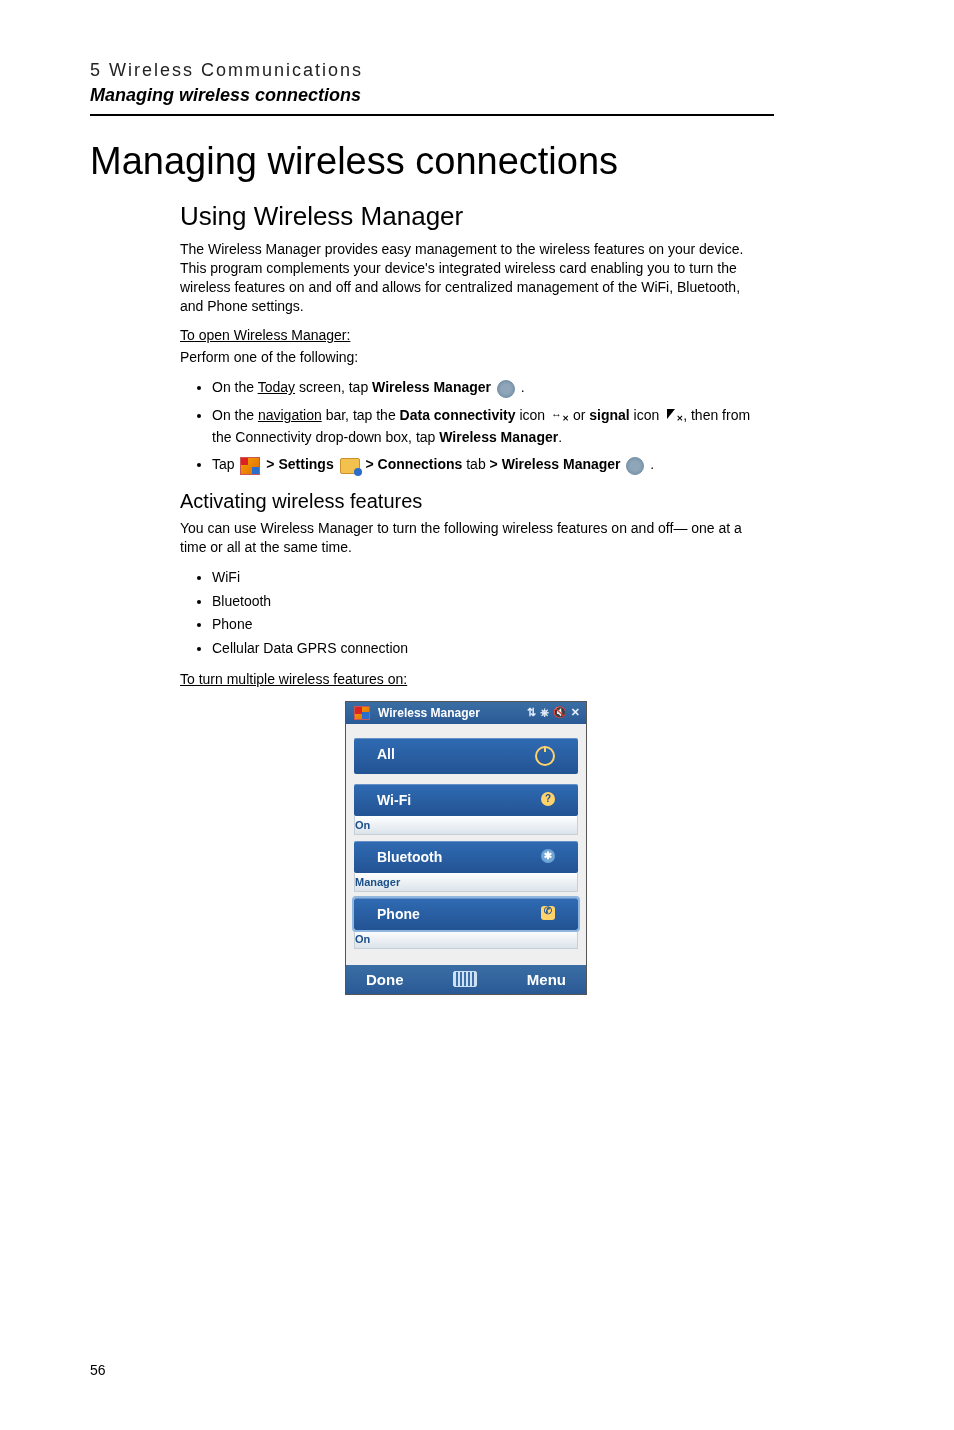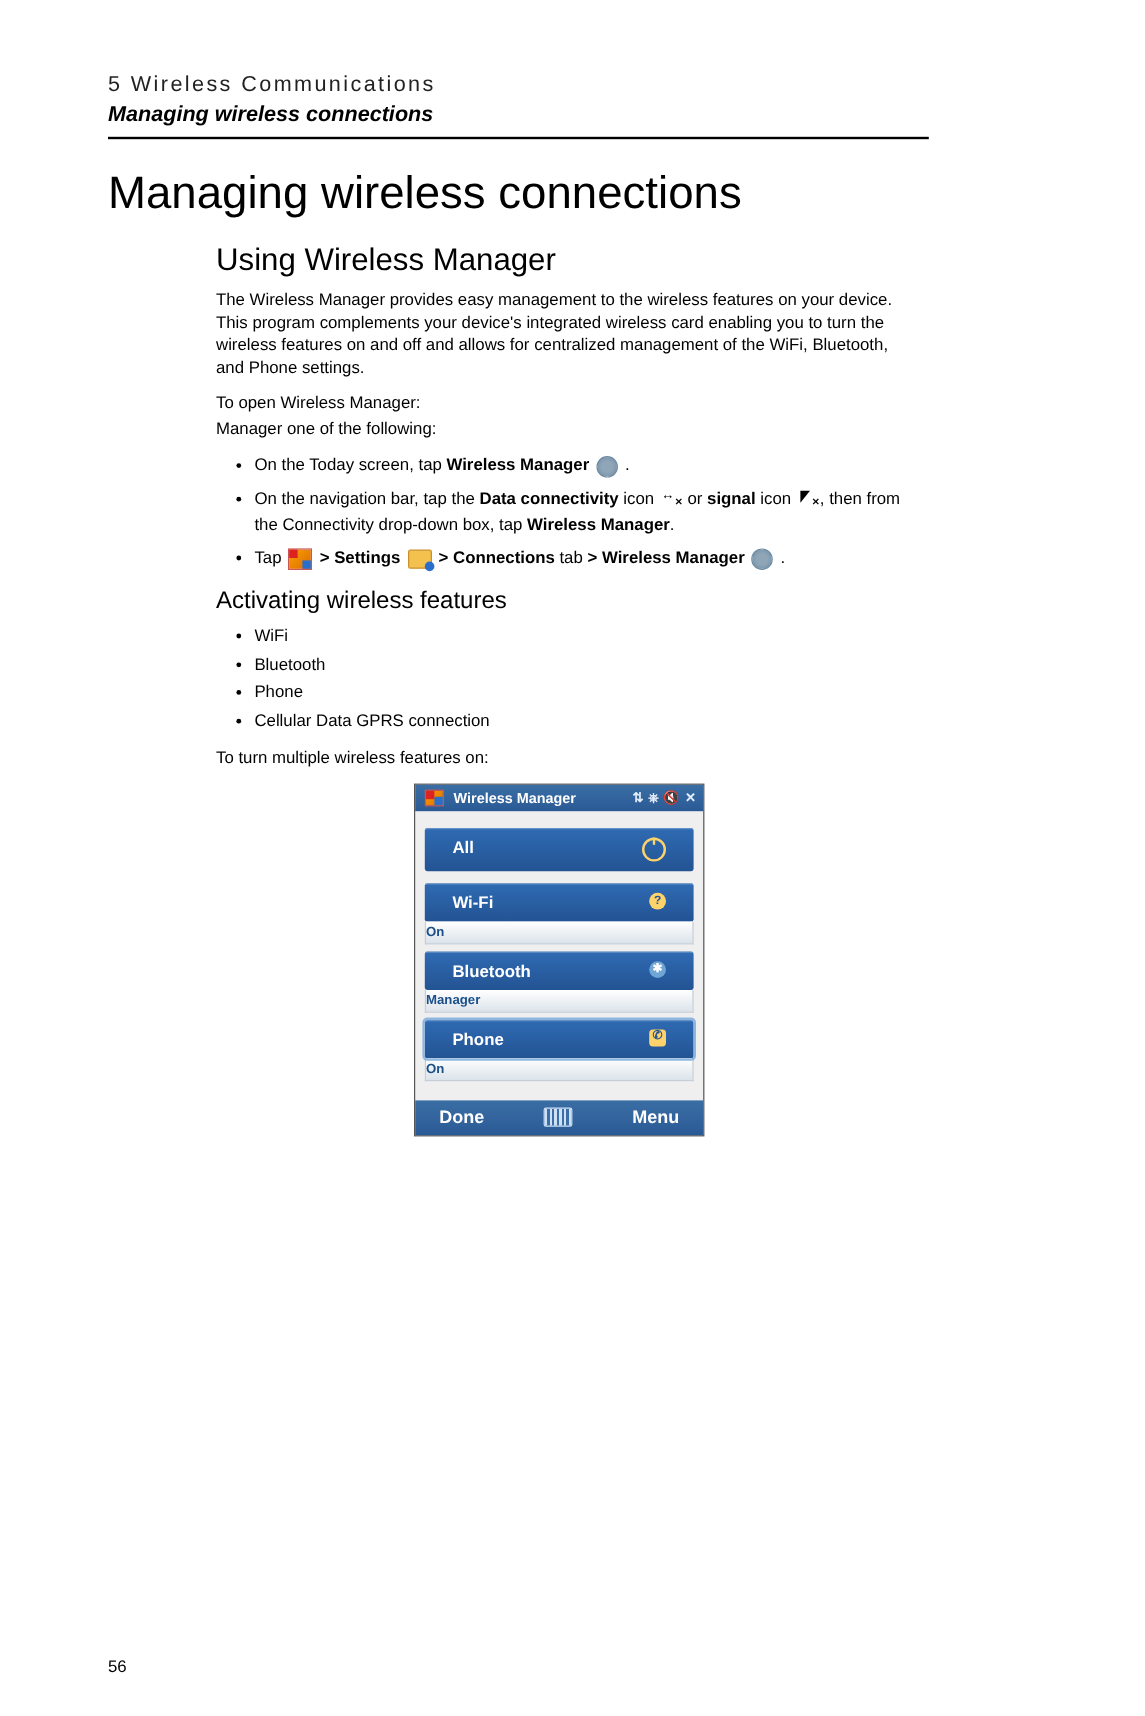--- a/index.html
+++ b/index.html
@@ -4,21 +4,21 @@
 <style>
 html,body{margin:0;padding:0;background:#fff;font-family:Arial,Helvetica,sans-serif;color:#000}
 .page{width:864px;height:1430px;box-sizing:border-box;padding:60px 90px 0 90px;position:relative}
 .header-line{font-size:18px;letter-spacing:2px;color:#222;margin:0}
 .header-sub{font-style:italic;font-weight:bold;font-size:18px;margin:4px 0 0 0}
 .rule{border:0;border-top:2px solid #000;margin:8px 0 24px 0}
 .h1{font-family:Arial,Helvetica,sans-serif;font-weight:normal;font-size:38px;margin:18px 0 18px 0}
 .indent{margin-left:90px;margin-right:22px}
 .h2{font-size:26px;margin:0 0 8px 0;font-weight:normal}
 .body{font-size:14px;line-height:1.35;margin:0 0 10px 0}
-.u{}
+.u{text-decoration:underline}
 .ul{margin:6px 0 10px 0;padding-left:32px}
 .ul li{font-size:14px;line-height:1.55;margin-bottom:6px}
 .ul.tight li{margin-bottom:2px}
 .h3{font-size:20px;margin:14px 0 6px 0;font-weight:normal}
 .icon-inline{display:inline-block;width:16px;height:16px;border-radius:50%;vertical-align:middle;margin:0 2px}
 .ic-wm{background:radial-gradient(circle,#8fa5b8 40%,#6f8ca3 100%);border:1px solid #6f8ca3}
 .ic-start{display:inline-block;width:18px;height:16px;vertical-align:middle;background:linear-gradient(135deg,#f7a300 0%,#e06800 100%);border:1px solid #c55;position:relative;margin:0 2px}
 .ic-start::before{content:"";position:absolute;left:0;top:0;width:7px;height:7px;background:#d22}
 .ic-start::after{content:"";position:absolute;right:0;bottom:0;width:7px;height:7px;background:#2a6ecb}
 .ic-settings{display:inline-block;width:18px;height:14px;vertical-align:middle;background:#f2c14e;border:1px solid #c9902b;border-radius:2px;position:relative;margin:0 2px}
@@ -42,53 +42,54 @@
 .bar .circ::after{content:"";position:absolute;left:50%;top:-2px;width:2px;height:6px;background:#ffd36b;transform:translateX(-50%)}
 .bar .bt{display:inline-block;width:14px;height:14px;border-radius:50%;background:#6fa6d6;color:#fff;font-size:10px;text-align:center;line-height:14px}
 .bar .qm{display:inline-block;width:14px;height:14px;border-radius:50%;background:#ffd36b;color:#235393;font-size:10px;text-align:center;line-height:14px;font-weight:bold}
 .bar .ph{display:inline-block;width:14px;height:14px;border-radius:3px;background:#ffd36b;position:relative}
 .bar .ph::after{content:"✆";position:absolute;left:0;top:-1px;width:100%;text-align:center;font-size:10px;color:#235393}
 .bar.selected{outline:2px solid #8fb6df}
 .sub{background:linear-gradient(#fff,#dbe3ea);font-size:11px;font-weight:bold;color:#1a4f8a;padding:3px 0;margin:0 0 6px 0;border:1px solid #c6cfd8;border-top:0}
 .gap{height:10px}
 .shot-menu{background:linear-gradient(#3b6ea5,#2a5a95);color:#fff;font-size:15px;font-weight:bold;display:flex;align-items:center;justify-content:space-between;padding:6px 20px}
 .shot-menu .kbd{width:22px;height:14px;border:1px solid #cde0f5;border-radius:2px;background:repeating-linear-gradient(90deg,#cde0f5 0 2px,#3b6ea5 2px 4px)}
-.pagenum{position:absolute;left:90px;bottom:34px;font-size:14px}
+.pagenum{position:absolute;left:90px;bottom:52px;font-size:14px}
 b{font-weight:bold}
 </style>
 </head>
 <body>
 
 <div class="page">
   <p class="header-line">5 Wireless Communications</p>
   <p class="header-sub">Managing wireless connections</p>
   <hr class="rule">
 
   <h1 class="h1">Managing wireless connections</h1>
 
   <div class="indent">
     <h2 class="h2">Using Wireless Manager</h2>
     <p class="body">The Wireless Manager provides easy management to the wireless features on your device. This program complements your device's integrated wireless card enabling you to turn the wireless features on and off and allows for centralized management of the WiFi, Bluetooth, and Phone settings.</p>
 
     <p class="body"><span class="u">To open Wireless Manager:</span></p>
-    <p class="body" style="margin-top:-6px">Manager one of the following:</p>
+    <p class="body" style="margin-top:-6px">Perform one of the following:</p>
 
     <ul class="ul">
       <li>
         <span>On the </span><span class="u">Today</span><span> screen, tap </span><b>Wireless Manager</b> <span class="icon-inline ic-wm"></span><span> .</span>
       </li>
       <li>
         <span>On the </span><span class="u">navigation</span><span> bar, tap the </span><b>Data connectivity</b><span> icon </span><span class="ic-data"></span><span> or </span><b>signal</b><span> icon </span><span class="ic-signal"></span><span>, then from the Connectivity drop-down box, tap </span><b>Wireless Manager</b><span>.</span>
       </li>
       <li>
         <span>Tap </span><span class="ic-start"></span><b> &gt; </b><b>Settings</b> <span class="ic-settings"></span><b>  &gt; </b><b>Connections</b><span> tab </span><b>&gt; </b><b>Wireless Manager</b> <span class="icon-inline ic-wm"></span><span> .</span>
       </li>
     </ul>
 
     <h3 class="h3">Activating wireless features</h3>
+    <p class="body">You can use Wireless Manager to turn the following wireless features on and off— one at a time or all at the same time.</p>
 
     <ul class="ul tight">
       <li>WiFi</li>
       <li>Bluetooth</li>
       <li>Phone</li>
       <li>Cellular Data GPRS connection</li>
     </ul>
 
     <p class="body" style="margin-bottom:2px"><span class="u">To turn multiple wireless features on:</span></p>
 

